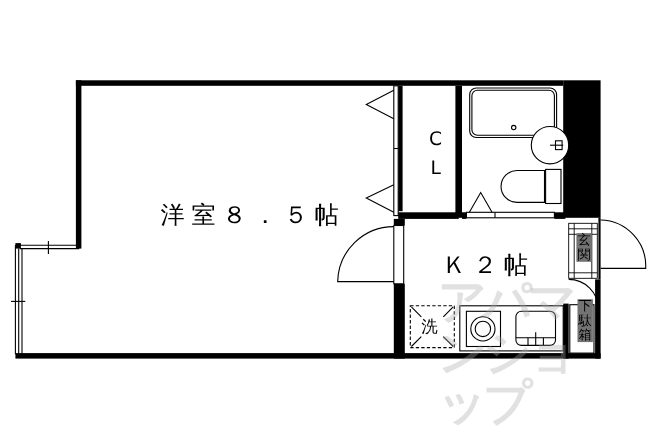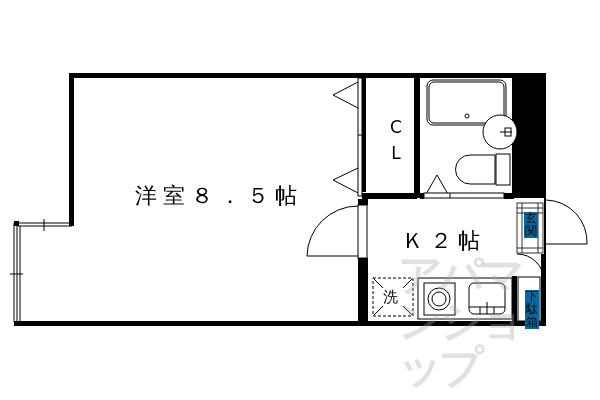--- a/index.html
+++ b/index.html
@@ -1,25 +1,25 @@
 <!DOCTYPE html>
 <html><head>
   <meta charset="utf-8">
   <style>
     html, body { margin: 0; padding: 0; background: #ffffff; }
     body { width: 600px; height: 400px; position: relative; overflow: hidden;
            font-family: "DejaVu Sans", "Liberation Sans", sans-serif; }
     .plan { position: absolute; left: 0; top: 0; width: 600px; height: 400px; }
     .label { position: absolute; color: #000; white-space: nowrap; }
-    .room-main { left: 135px; top: 181px; font-size: 22px; letter-spacing: 6px; }
+    .room-main { left: 146px; top: 181px; font-size: 22px; letter-spacing: 6px; }
     .room-k { left: 402px; top: 226px; font-size: 22px; letter-spacing: 6px; font-family: Liberation Serif, serif; }
     .cl { left: 386px; top: 117px; font-size: 17px; line-height: 20px; width: 20px; text-align: center; }
-    .vtext { font-size: 12px; line-height: 13px; width: 14px; text-align: center; background:#0369a1; }
+    .vtext { font-size: 12px; line-height: 13px; width: 14px; text-align: center; background:#737373; }
     .genkan { left: 524px; top: 212px; }
-    .getabako { left: 525px; top: 290px; }
+    .getabako { left: 525px; top: 272px; }
     .sentaku { left: 383px; top: 288px; font-size: 15px; }
     .watermark { position: absolute; left: 398px; top: 252px; font-size: 44px; font-weight: bold;
                  color: rgba(170,170,170,0.35); line-height: 46px; letter-spacing: -4px; }
   </style>
 </head>
 <body>
 
 <svg class="plan" viewBox="0 0 600 400" xmlns="http://www.w3.org/2000/svg">
 
   <g fill="#000">

